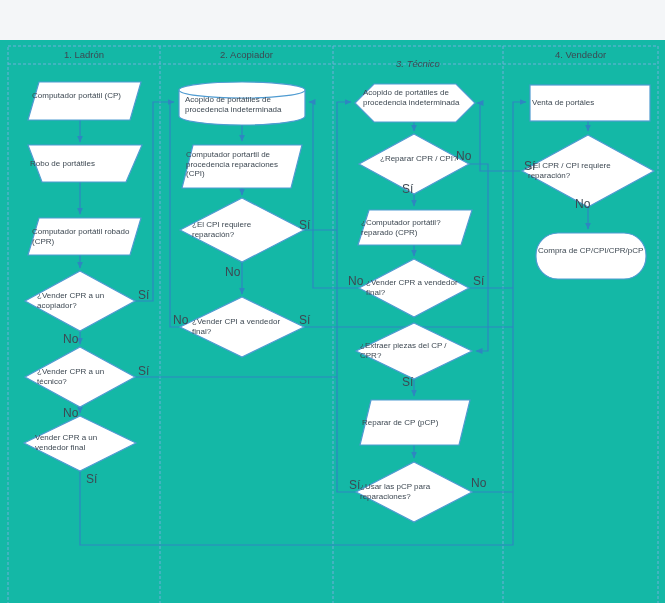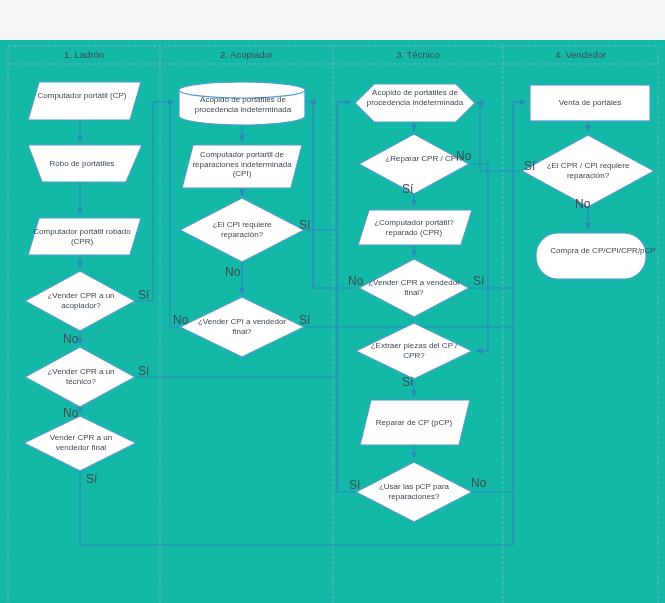--- a/index.html
+++ b/index.html
@@ -2,21 +2,21 @@
 <html><head>
 <meta charset="utf-8">
 <style>
   html,body{margin:0;padding:0;background:#f4f6f8;}
   #stage{
     position:relative;width:665px;height:603px;background:#14b8a6;
     font-family:"Liberation Sans",sans-serif;overflow:hidden;margin-top:40px;
   }
   #flow-svg{position:absolute;left:0;top:0;}
   .nodelabel{
-    position:absolute;text-align:center;color:#3d4852;
+    position:absolute;text-align:left;color:#3d4852;
     font-size:8px;line-height:1.2;pointer-events:none;
   }
   .lanetitle{
     position:absolute;text-align:center;color:#3d4852;
     font-size:9.5px;line-height:1.2;pointer-events:none;
   }
   .edgelabel{
     position:absolute;color:#3d4852;font-size:12px;line-height:1;pointer-events:none;
   }
 </style>
@@ -94,32 +94,32 @@
       <polygon points="414,422 472,452 414,482 356,452"></polygon>
 
       <rect x="530" y="45" width="120" height="36"></rect>
       <polygon points="588,95 654,131 588,167 522,131"></polygon>
       <rect x="536" y="193" width="110" height="46" rx="22" ry="22"></rect>
     </g>
   </svg>
 
   <div class="lanetitle" style="left:10px;top:9px;width:148px;">1. Ladrón</div>
   <div class="lanetitle" style="left:162px;top:9px;width:169px;">2. Acopiador</div>
-  <div class="lanetitle" style="left:335px;top:9px;width:166px;">3. Técnico</div>
+  <div class="lanetitle" style="left:335px;top:18px;width:166px;font-style:italic;">3. Técnico</div>
   <div class="lanetitle" style="left:505px;top:9px;width:151px;">4. Vendedor</div>
 
   <div class="nodelabel" style="left:32px;top:51px;width:100px;">Computador portátil (CP)</div>
   <div class="nodelabel" style="left:30px;top:119px;width:104px;">Robo de portátiles</div>
   <div class="nodelabel" style="left:32px;top:187px;width:100px;">Computador portátil robado (CPR)</div>
   <div class="nodelabel" style="left:37px;top:327px;width:88px;">¿Vender CPR a un técnico?</div>
   <div class="nodelabel" style="left:37px;top:251px;width:88px;">¿Vender CPR a un acopiador?</div>
   <div class="nodelabel" style="left:35px;top:393px;width:92px;">Vender CPR a un vendedor final</div>
 
   <div class="nodelabel" style="left:185px;top:55px;width:116px;">Acopido de portátiles de procedencia indeterminada</div>
-  <div class="nodelabel" style="left:186px;top:110px;width:112px;">Computador portartil de reparaciones indeterminada (CPI)</div>
+  <div class="nodelabel" style="left:186px;top:110px;width:112px;">Computador portartil de procedencia reparaciones (CPI)</div>
   <div class="nodelabel" style="left:192px;top:180px;width:100px;">¿El CPI requiere reparación?</div>
   <div class="nodelabel" style="left:192px;top:277px;width:100px;">¿Vender CPI a vendedor final?</div>
 
   <div class="nodelabel" style="left:363px;top:48px;width:104px;">Acopido de portátiles de procedencia indeterminada</div>
   <div class="nodelabel" style="left:380px;top:114px;width:88px;">¿Reparar CPR / CPI?</div>
   <div class="nodelabel" style="left:361px;top:178px;width:106px;">¿Computador portátil? reparado (CPR)</div>
   <div class="nodelabel" style="left:366px;top:238px;width:96px;">¿Vender CPR a vendedor final?</div>
   <div class="nodelabel" style="left:360px;top:301px;width:108px;">¿Extraer piezas del CP / CPR?</div>
   <div class="nodelabel" style="left:362px;top:378px;width:104px;">Reparar de CP (pCP)</div>
   <div class="nodelabel" style="left:360px;top:442px;width:108px;">¿Usar las pCP para reparaciones?</div>

